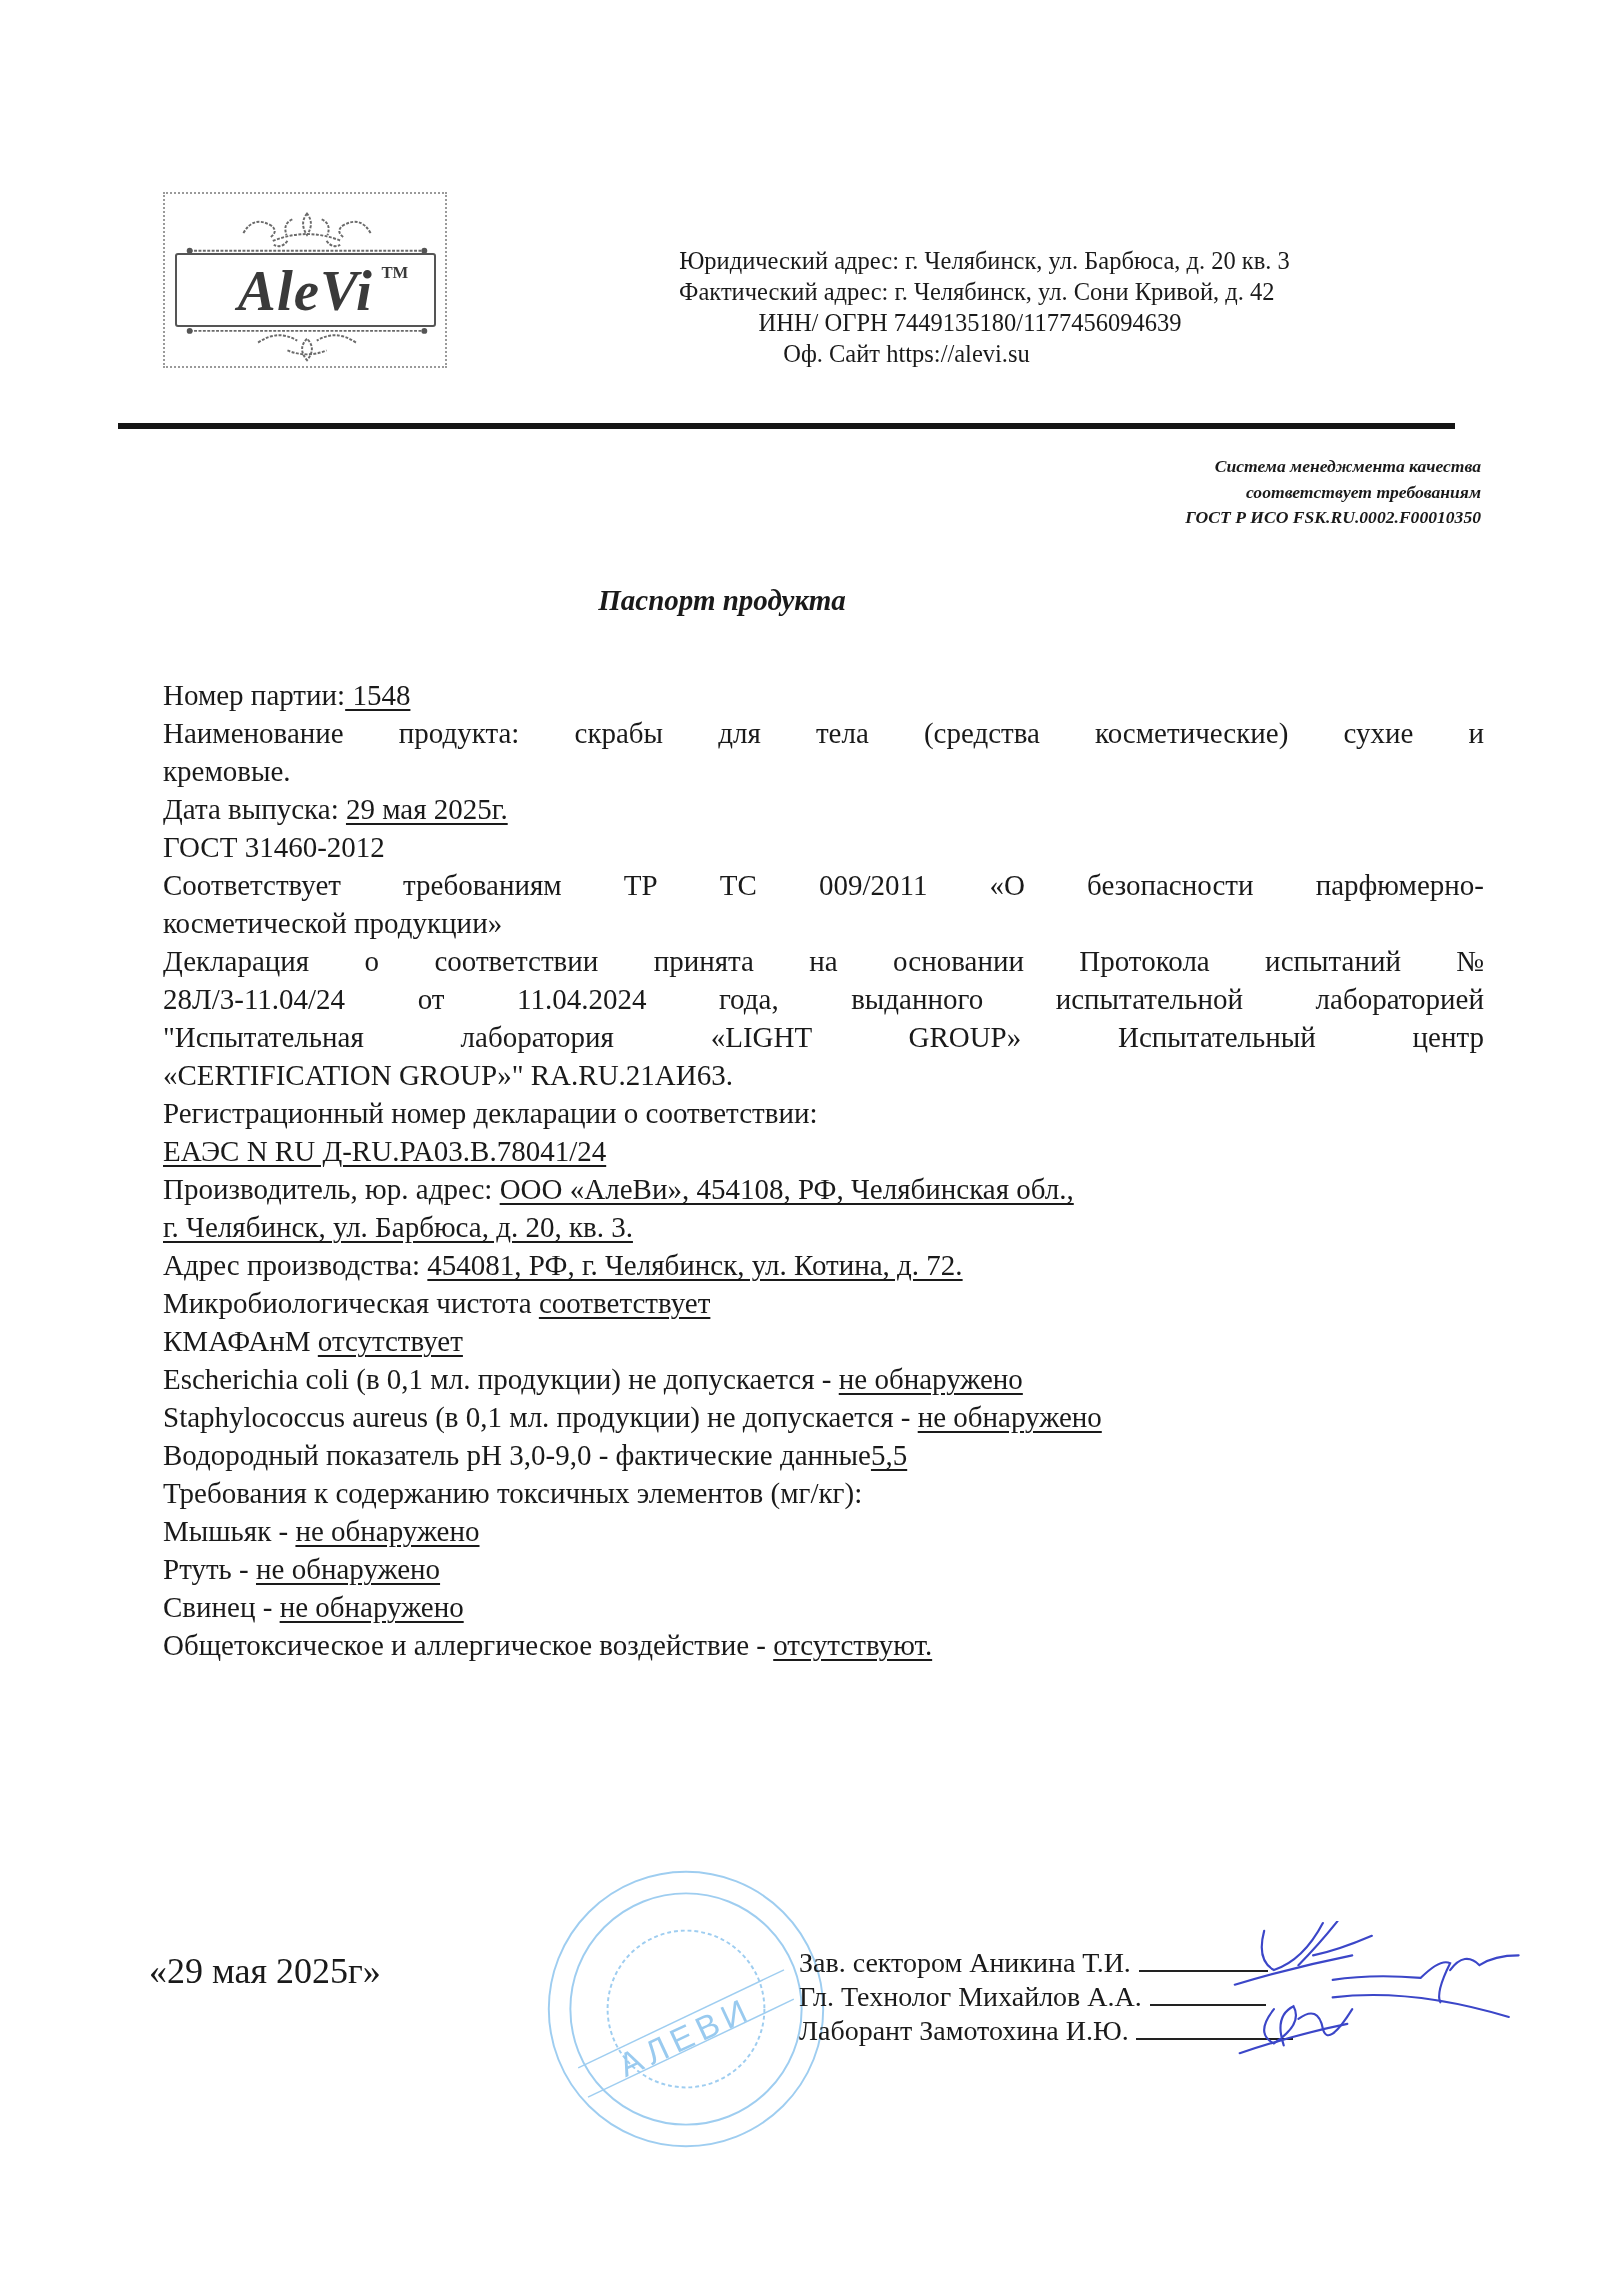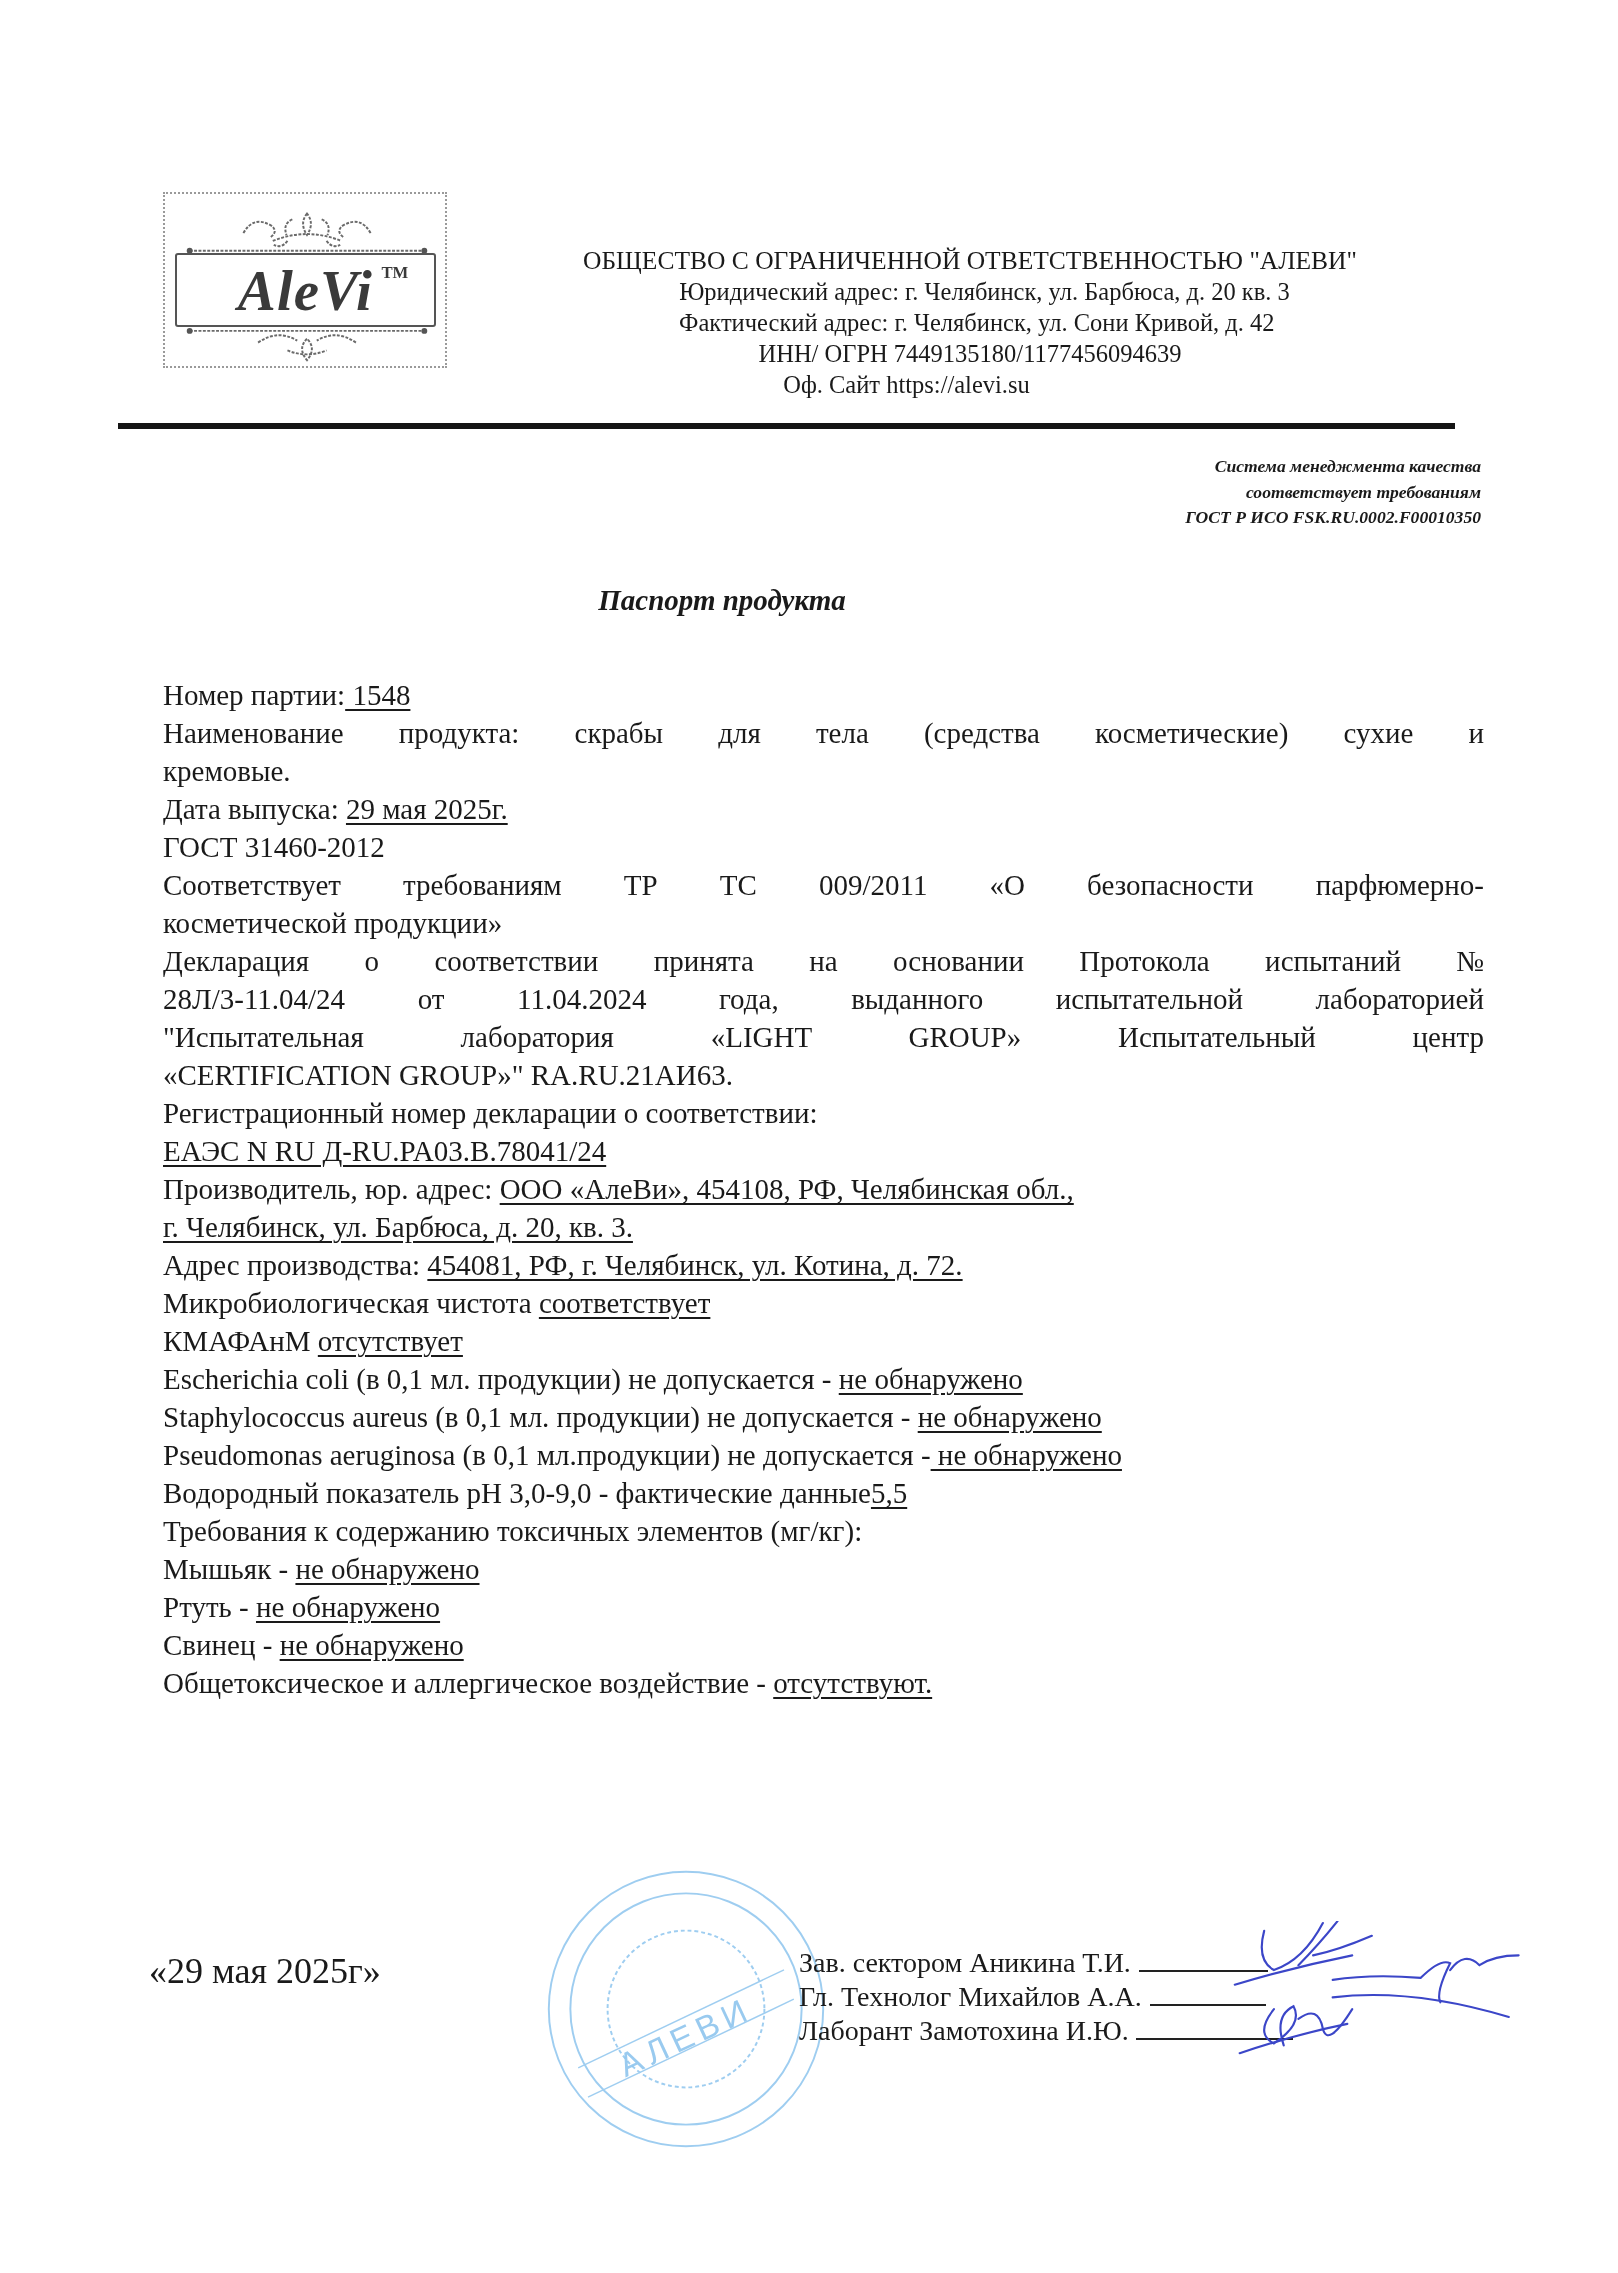--- a/index.html
+++ b/index.html
@@ -80,21 +80,20 @@
     <circle cx="25" cy="140" r="3" fill="#555"></circle>
       <circle cx="265" cy="140" r="3" fill="#555"></circle>
   </svg>
   <div class="logo-frame">
     <span class="logo-text">AleVi</span>
     <span class="logo-tm">TM</span>
   </div>
 </div>
 
 <div class="company">
-  <div class="org">ОБЩЕСТВО С ОГРАНИЧЕННОЙ ОТВЕТСТВЕННОСТЬЮ "АЛЕВИ"</div>
   <div class="l1">Юридический адрес: г. Челябинск, ул. Барбюса, д. 20 кв. 3</div>
   <div class="l2">Фактический адрес: г. Челябинск, ул. Сони Кривой, д. 42</div>
   <div class="l3">ИНН/ ОГРН 7449135180/1177456094639</div>
   <div class="l4">Оф. Сайт https://alevi.su</div>
 </div>
 
 <div class="header-rule"></div>
 
 <div class="qms">
   <div>Система менеджмента качества</div>
@@ -133,23 +132,20 @@
     <span>Микробиологическая чистота </span><span class="u">соответствует</span>
   </div>
   <div class="ln">
     <span>КМАФАнМ </span><span class="u"> отсутствует </span>
   </div>
   <div class="ln">
     <span>Escherichia coli (в 0,1 мл. продукции) не допускается - </span><span class="u">не обнаружено</span>
   </div>
   <div class="ln">
     <span>Staphylococcus aureus (в 0,1 мл. продукции) не допускается - </span><span class="u">не обнаружено</span>
-  </div>
-  <div class="ln">
-    <span>Pseudomonas aeruginosa (в 0,1 мл.продукции) не допускается -</span><span class="u"> не обнаружено</span>
   </div>
   <div class="ln">
     <span>Водородный показатель pH 3,0-9,0 - фактические данные</span><span class="u">5,5 </span>
   </div>
   <div class="ln">Требования к содержанию токсичных элементов (мг/кг):</div>
   <div class="ln">
     <span>Мышьяк - </span><span class="u">не обнаружено</span>
   </div>
   <div class="ln">
     <span>Ртуть - </span><span class="u">не обнаружено</span>

